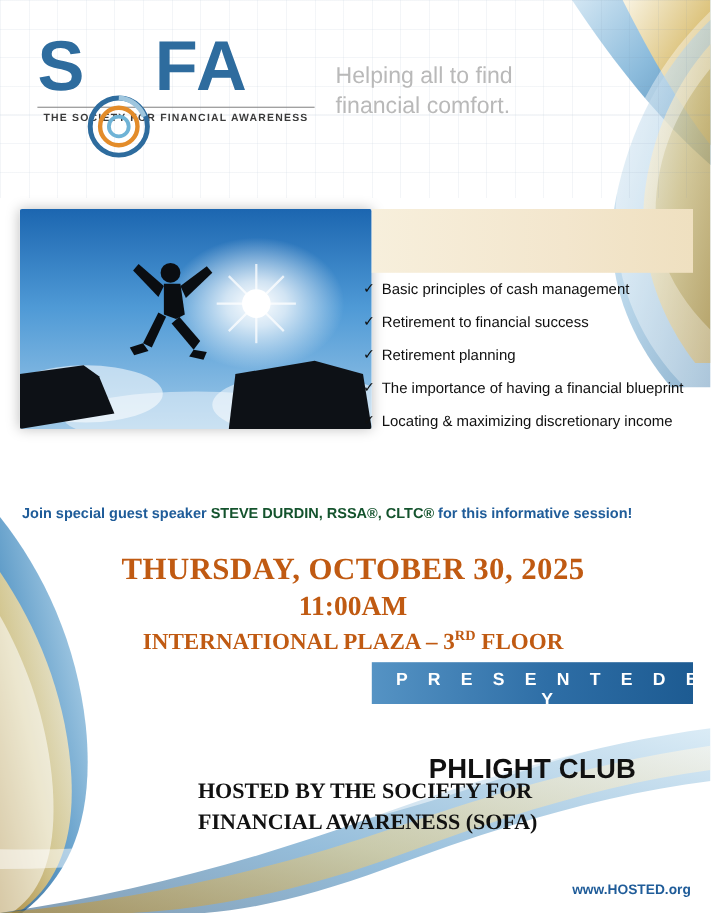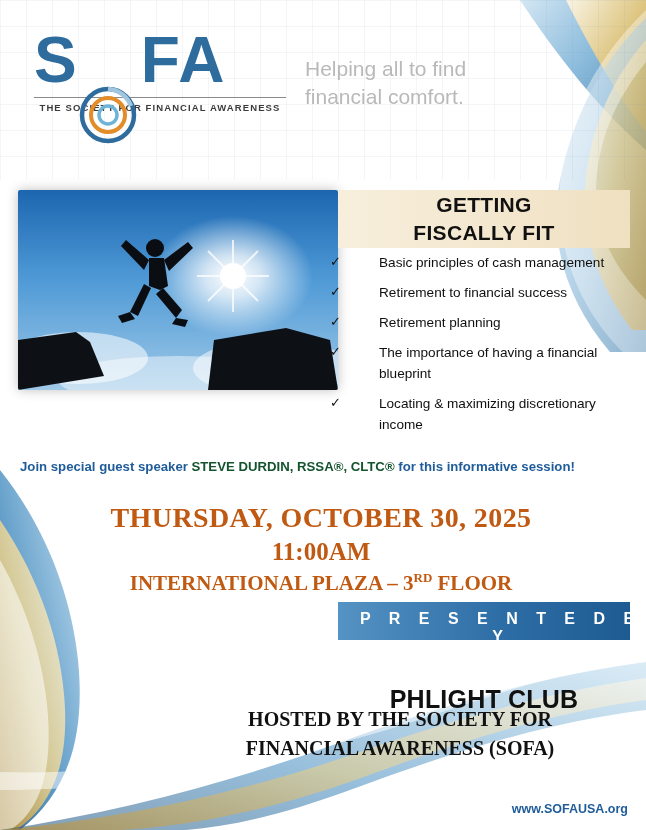--- a/index.html
+++ b/index.html
@@ -138,21 +138,20 @@
     margin-bottom: 9px;
   }
   .bullet .chk {
     width: 17px;
     flex: 0 0 17px;
     font-size: 13px;
     color: #111;
   }
   .bullet .btxt {
     flex: 1;
-    margin-left: 32px;
   }
 
   
   .guest {
     position: absolute;
     left: 20px;
     top: 458px;
     width: 612px;
     font-size: 13.2px;
     font-weight: bold;
@@ -230,21 +229,21 @@
     letter-spacing: 0.2px;
     margin-top: 40px;
   }
 
   
   .hosted {
     position: absolute;
     left: 180px;
     top: 705px;
     width: 440px;
-    text-align: center;
+    text-align: left;
     font-family: "Liberation Serif", serif;
     font-size: 20px;
     font-weight: bold;
     color: #111111;
     line-height: 1.45;
   }
 
   
   .website {
     position: absolute;
@@ -361,24 +360,20 @@
         <path d="M146,70 L170,52 L175,58 L151,81 Z"></path>
         <path d="M133,98 L120,126 L112,122 L126,94 Z"></path>
         <path d="M145,98 L164,120 L158,128 L138,104 Z"></path>
         <path d="M112,122 L100,126 L104,133 L117,129 Z"></path>
         <path d="M158,128 L170,130 L167,137 L154,134 Z"></path>
       </g>
     </svg>
   </div>
 
   <div class="title-band"></div>
-  <div class="title-text">
-    <div>GETTING</div>
-    <div>FISCALLY FIT</div>
-  </div>
 
   <div class="bullets">
     <div class="bullet">
       <span class="chk">✓</span>
       <span class="btxt">Basic principles of cash management</span>
     </div>
     <div class="bullet">
       <span class="chk">✓</span>
       <span class="btxt">Retirement to financial success</span>
     </div>
@@ -410,15 +405,15 @@
 
   <div class="presented-band"></div>
   <div class="presented-text">P R E S E N T E D   B Y</div>
   <div class="club">PHLIGHT CLUB</div>
 
   <div class="hosted">
     <div>HOSTED BY THE SOCIETY FOR</div>
     <div>FINANCIAL AWARENESS (SOFA)</div>
   </div>
 
-  <div class="website">www.SOFAUSA.org</div>
+  <div class="website">www.HOSTED.org</div>
 
 </div>
 
 </body></html>

